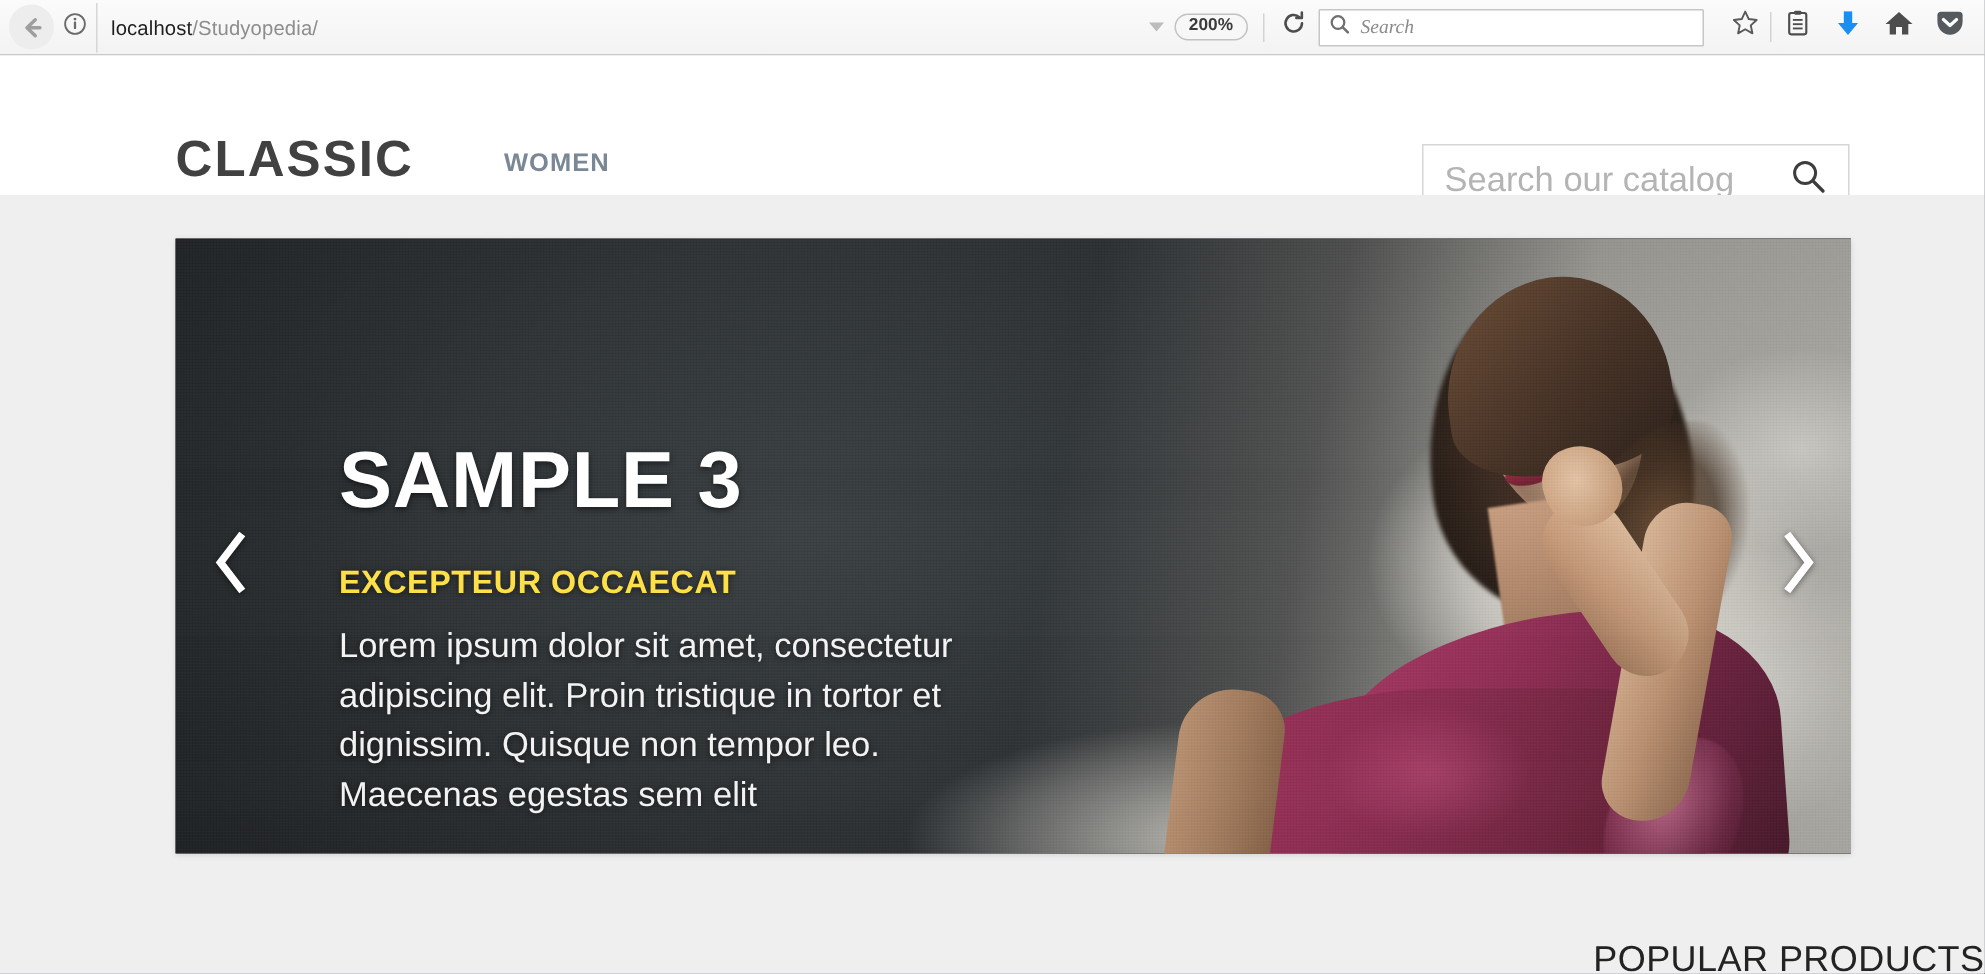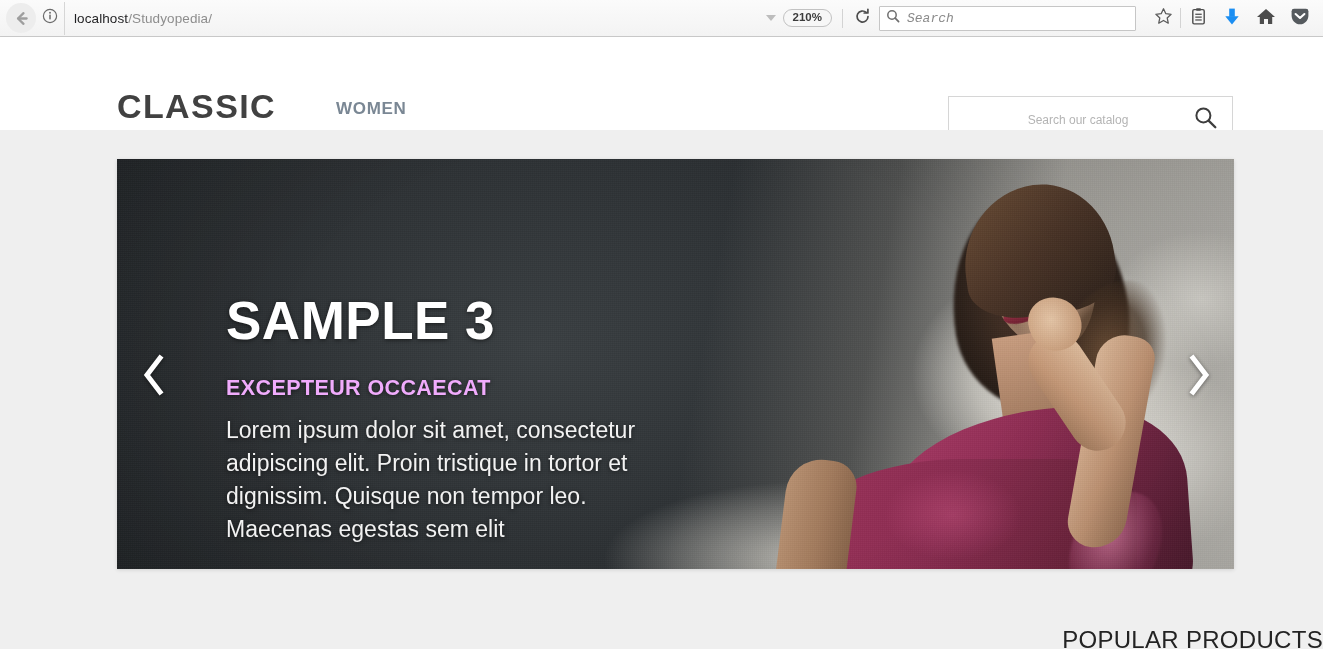--- a/index.html
+++ b/index.html
@@ -71,35 +71,34 @@
     border: 1px solid #c6c6c6;
     background: #ffffff;
     border-radius: 1px;
     display: flex; align-items: center;
     padding: 0 6px;
     margin-left: 4px;
     flex: 0 0 auto;
   }
   .search-chrome .ph {
     font-size: 13px; font-style: italic; color: #8a8a8a; margin-left: 7px;
-    font-family: Liberation Mono, monospace;
+    font-family: Liberation Serif, serif;
   }
   .chrome-icons { display:flex; align-items:center; flex:0 0 auto; margin-left: 10px; gap: 0; }
   .chrome-icon { width:34px;height:30px;display:flex;align-items:center;justify-content:center;}
   .icon-div { width:1px;height:20px;background:#d3d3d3; }
 
   
   #site-header {
     height: 93px;
     background: #ffffff;
     position: relative;
     display: flex;
     align-items: center;
     box-shadow: 0 1px 2px rgba(0,0,0,.07);
-    text-align: center;
   }
   #brand-logo {
     position: absolute;
     left: 117px; top: 52px;
     font-size: 34px;
     font-weight: 700;
     letter-spacing: 1.4px;
     color: #414141;
     line-height: 1;
     font-family: "Liberation Sans", sans-serif;
@@ -120,21 +119,21 @@
     right: 90px; top: 59px;
     width: 285px; height: 47px;
     border: 1px solid #d6d6d6;
     background: #fff;
     display: flex;
     align-items: center;
     padding: 0 14px;
   }
   #catalog-search .cs-placeholder {
     flex: 1 1 auto;
-    font-size: 12px;
+    font-size: 23px;
     color: #b4b4b4;
     font-family: "Liberation Sans", sans-serif;
   }
 
   
   #page-body {
     background: #efefef;
     height: 519px;
     position: relative;
   }
@@ -277,21 +276,21 @@
     font-size: 53px;
     line-height: 1;
     font-weight: 700;
     color: #ffffff;
     letter-spacing: .5px;
     margin-bottom: 29px;
   }
   .caption h3 {
     font-size: 21.5px;
     font-weight: 700;
-    color: #f0abfc;
+    color: #fde047;
     letter-spacing: .4px;
     margin-bottom: 13px;
   }
   .caption p {
     font-size: 23px;
     line-height: 1.43;
     color: #f2f2f2;
     font-weight: 400;
   }
   .car-arrow {
@@ -340,21 +339,21 @@
       </svg>
     </span>
   </div>
 
   <div class="urlbar">
     <span class="url-text"><span class="url-host">localhost</span><span>/Studyopedia/</span></span>
   </div>
 
   <div class="zoom-area">
     <span class="zoom-chevron"></span>
-    <span class="zoom-pill">210%</span>
+    <span class="zoom-pill">200%</span>
   </div>
 
   <div class="chrome-sep"></div>
 
   <div class="reload-btn">
     <span>
       <svg width="17" height="17" viewBox="0 0 17 17" aria-hidden="true">
         <path d="M14 8.5 a5.5 5.5 0 1 1 -1.75 -4.02" fill="none" stroke="#4d4d4d" stroke-width="1.7" stroke-linecap="round"></path>
         <path d="M13.9 1.3 L13.9 5.0 L10.2 5.0" fill="none" stroke="#4d4d4d" stroke-width="1.7" stroke-linecap="round" stroke-linejoin="round"></path>
       </svg>

